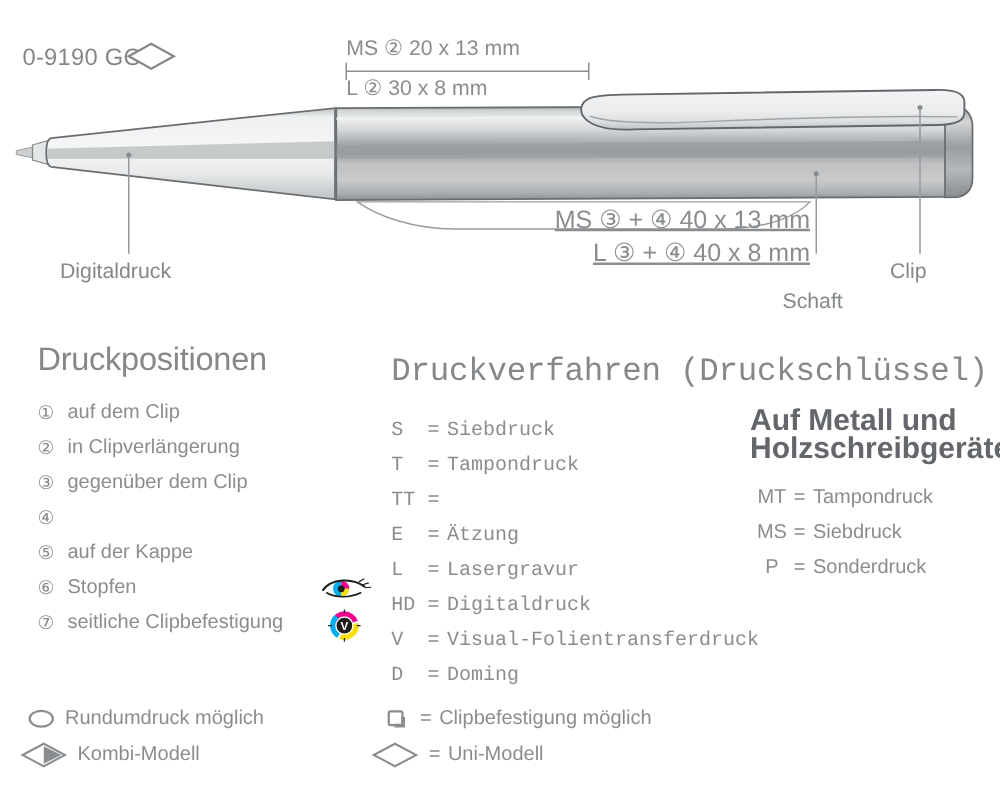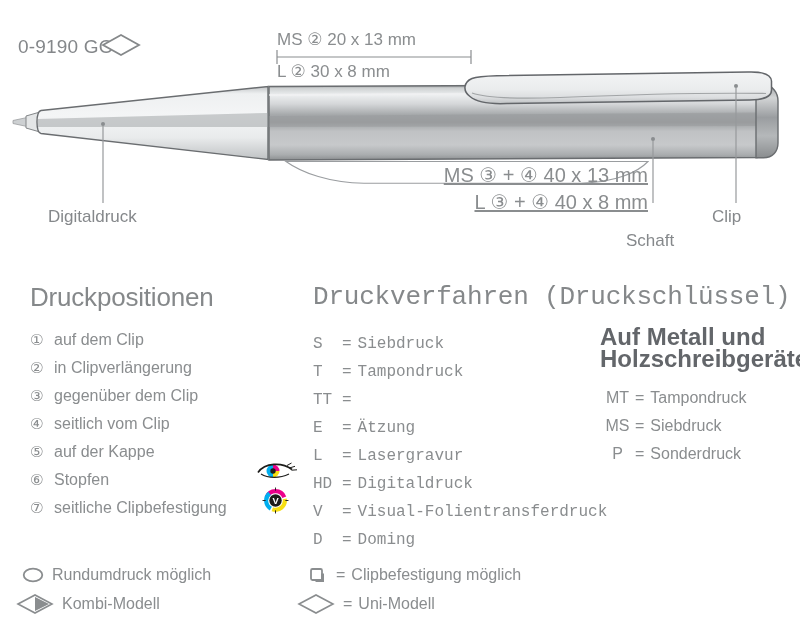--- a/index.html
+++ b/index.html
@@ -12,21 +12,21 @@
   .dim-top.l1{top:29px;}
   .dim-top.l2{top:61px;}
   .barrel-dim{left:286px;width:362px;text-align:right;font-size:20px;white-space:nowrap;text-decoration:underline;}
   .barrel-dim.l1{top:163px;}
   .barrel-dim.l2{top:190px;}
   .pen-label{font-size:17px;color:#85888b;white-space:nowrap;}
   .lbl-tip{left:48px;top:207px;}
   .lbl-shaft{left:626px;top:207px;margin-top:24px;}
   .lbl-clip{left:712px;top:207px;text-align:center;}
   .col-title{font-size:26px;color:#85888a;letter-spacing:-.2px;white-space:nowrap;}
-  .pos-col{left:30px;top:282px;width:270px;}
+  .pos-col{left:30px;top:272px;width:270px;}
   .methods-col{left:313px;top:282px;width:470px;font-family:Liberation Mono, monospace;}
   .metal-col{left:600px;top:326px;width:195px;}
   .rows{margin-top:13px;}
   .row{display:flex;align-items:center;height:28px;font-size:16px;color:#8a8d8f;white-space:nowrap;}
   .num{width:24px;font-size:15px;flex:0 0 auto;}
   .key{width:29px;flex:0 0 auto;}
   .mkey{width:35px;flex:0 0 auto;}
   .eq{margin-right:6px;}
   .metal-title{font-size:24px;font-weight:bold;color:#63666a;line-height:22px;white-space:nowrap;}
   .metal-col .rows{margin-top:14px;text-align:center;}
@@ -132,21 +132,20 @@
       <div class="row">
           <span class="num">②</span>
           <span>in Clipverlängerung</span>
         </div>
       <div class="row">
           <span class="num">③</span>
           <span>gegenüber dem Clip</span>
         </div>
       <div class="row">
           <span class="num">④</span>
-          <span>seitlich vom Clip</span>
         </div>
       <div class="row">
           <span class="num">⑤</span>
           <span>auf der Kappe</span>
         </div>
       <div class="row">
           <span class="num">⑥</span>
           <span>Stopfen</span>
         </div>
       <div class="row">

